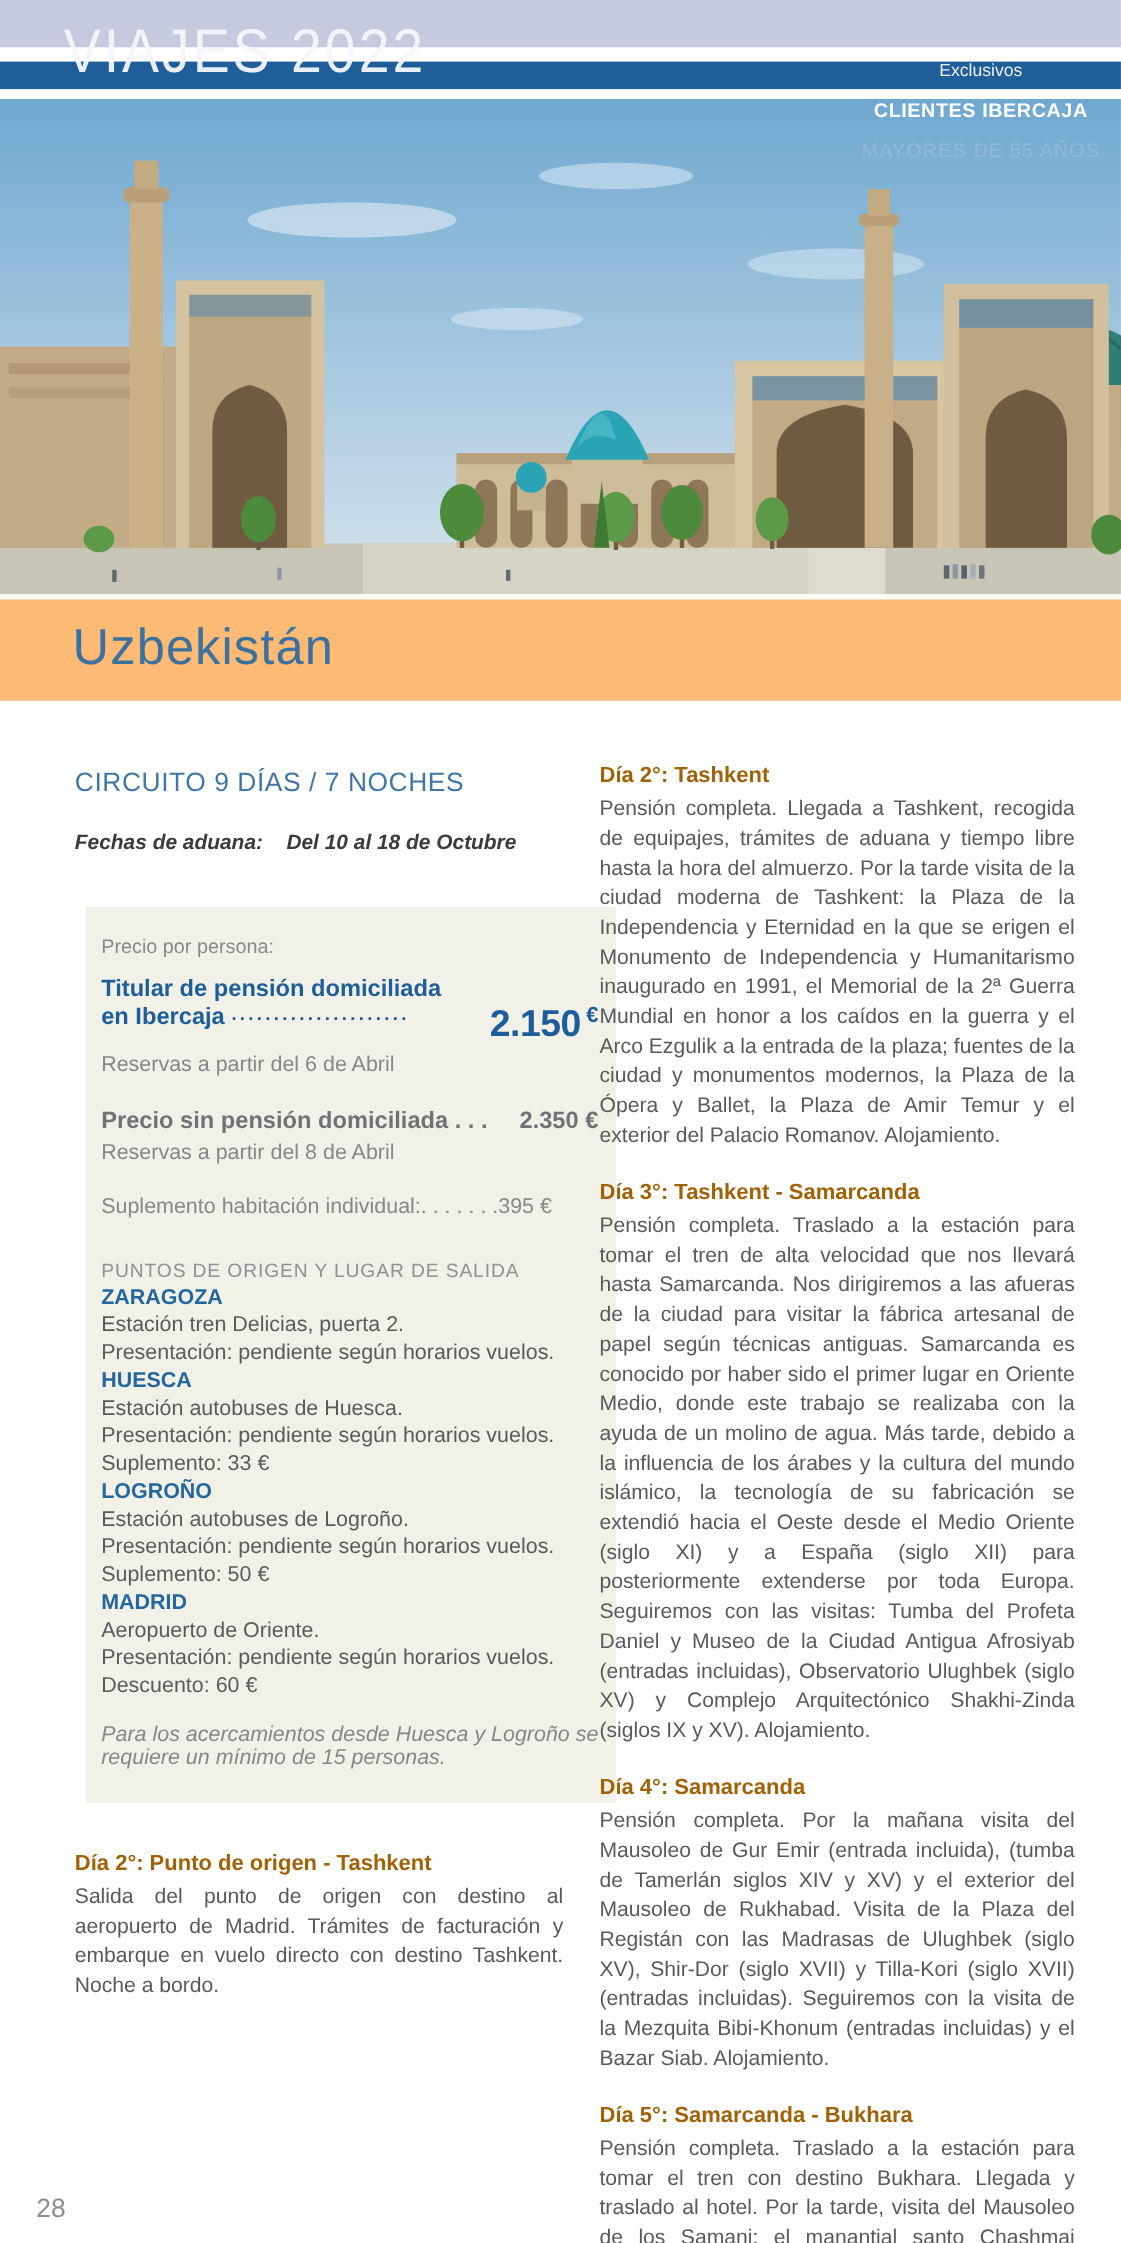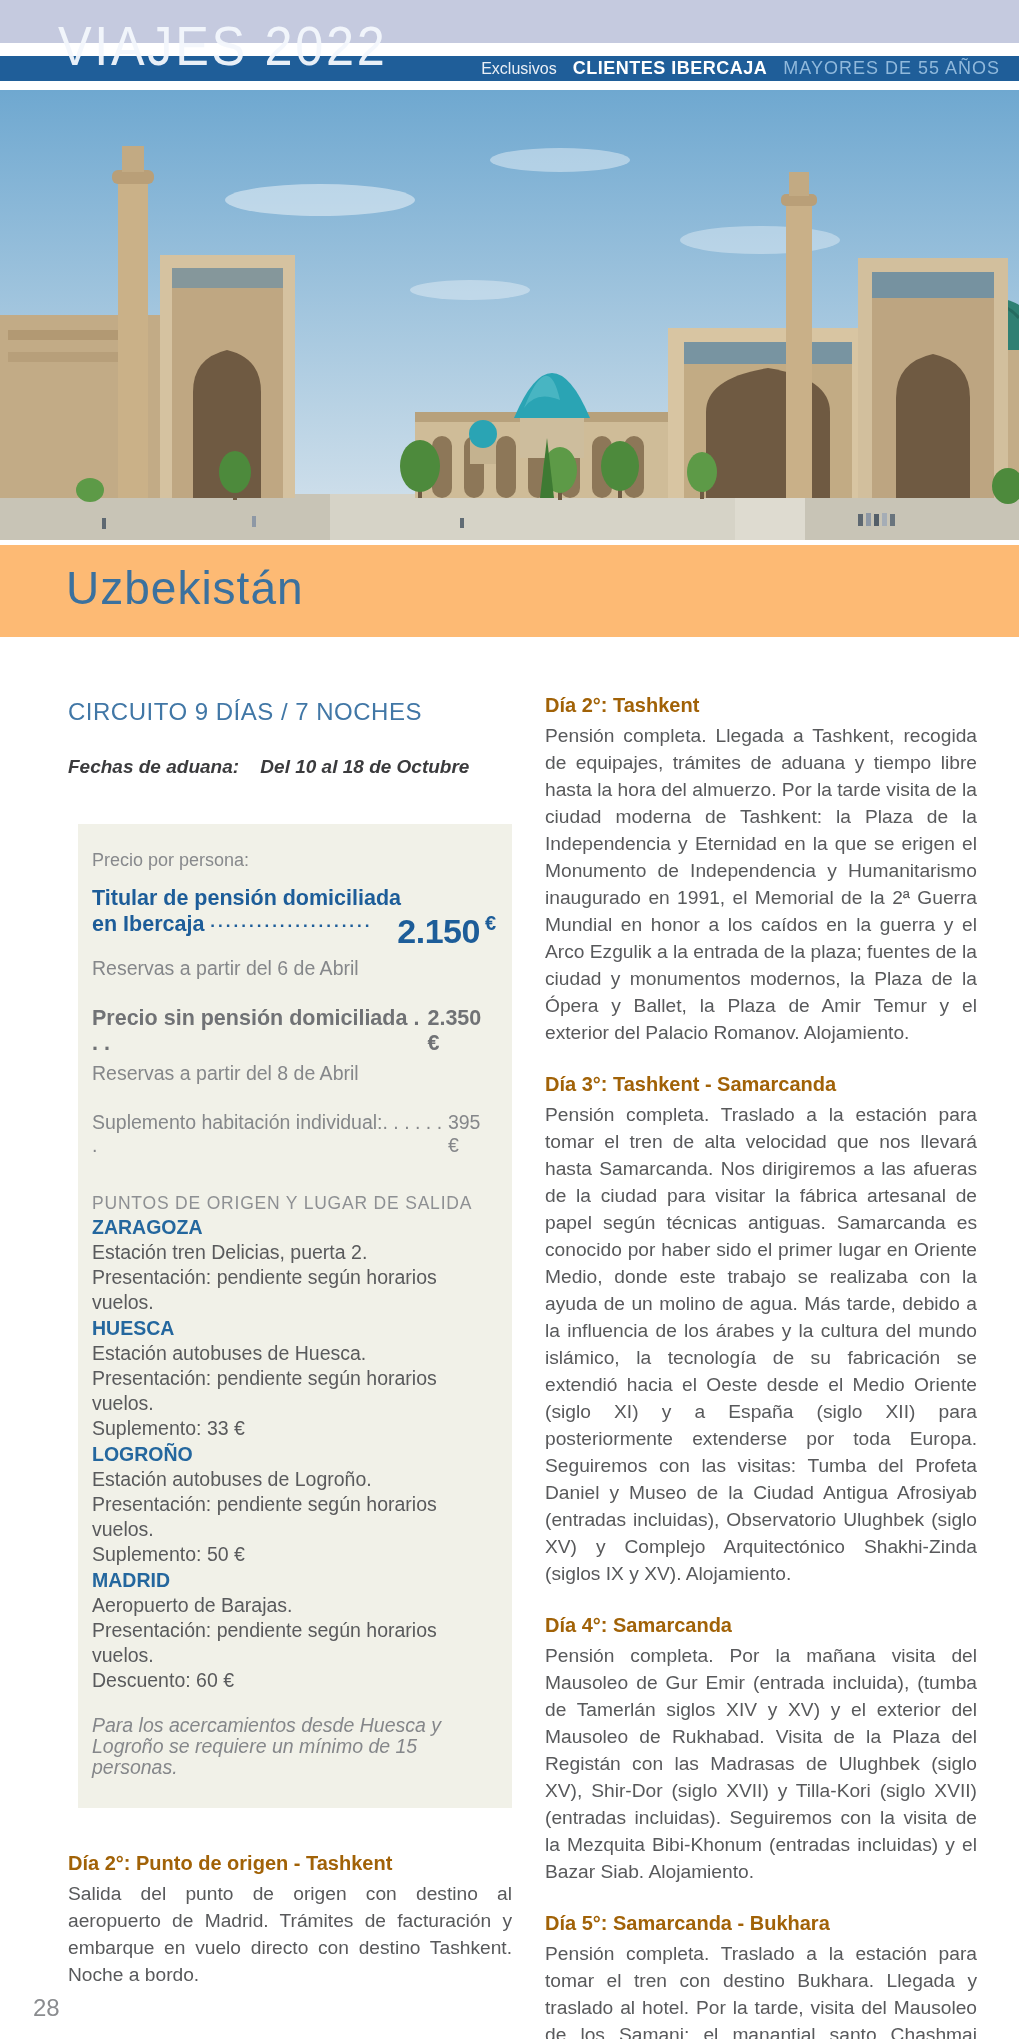--- a/index.html
+++ b/index.html
@@ -11,21 +11,21 @@
   .band-lav{position:absolute;top:0;left:0;width:100%;height:43px;background:#c5cadf;}
   .band-blue{position:absolute;top:56px;left:0;width:100%;height:25px;background:#1f5e99;}
   .brand{
     position:absolute;top:18px;left:58px;z-index:3;
     font-size:56px;line-height:1;font-weight:300;letter-spacing:3px;
     color:rgba(243,247,252,0.95);transform:scaleX(.9);transform-origin:left top;
     white-space:nowrap;
   }
   .tagline{
     position:absolute;top:56px;right:19px;height:25px;z-index:3;
-    display:flex;align-items:center;gap:16px;white-space:nowrap;
+    display:flex;align-items:center;gap:16px;white-space:nowrap;flex-direction:column;
   }
   .tag-reg{color:#e9eff6;font-size:16px;}
   .tag-bold{color:#ffffff;font-size:18px;font-weight:bold;letter-spacing:.5px;}
   .tag-light{color:#90b9dc;font-size:18px;letter-spacing:1px;}
   
   .photo{position:absolute;top:90px;left:0;width:1019px;height:450px;overflow:hidden;}
   .photo svg{display:block;width:100%;height:100%;}
   
   .title-band{position:absolute;top:545px;left:0;width:100%;height:92px;background:#fdba74;}
   .title-band h1{
@@ -33,21 +33,21 @@
     color:#3b719e;letter-spacing:1px;
   }
   
   .col-left{position:absolute;left:68px;top:698px;width:444px;}
   .col-right{position:absolute;left:545px;top:694px;width:432px;}
   .circuit{margin:0;font-size:24px;font-weight:400;color:#4177a6;letter-spacing:.5px;}
   .dates{margin-top:30px;font-style:italic;font-weight:bold;color:#3b3b3d;font-size:19px;}
   .dates .d-val{margin-left:16px;}
   
   .pricebox{
-    margin-top:46px;margin-left:10px;width:434px;box-sizing:border-box;
+    margin-top:46px;margin-left:10px;width:482px;box-sizing:border-box;
     background:#f1f1e8;padding:26px 16px 30px 14px;
   }
   .pb-intro{color:#87898c;font-size:18px;}
   .pb-offer1{margin-top:14px;color:#1d5d99;font-weight:bold;font-size:21.5px;line-height:27px;}
   .pb-offer1-row{display:flex;align-items:flex-start;color:#1d5d99;font-weight:bold;}
   .pb-offer1-name{font-size:21.5px;}
   .pb-dots{flex:1;overflow:hidden;white-space:nowrap;font-size:17px;letter-spacing:3px;margin:0 6px;}
   .pb-price-big{font-size:34px;letter-spacing:-.5px;}
   .pb-cur{font-size:20px;margin-left:5px;}
   .pb-note{margin-top:6px;color:#85878a;font-size:19.5px;}
@@ -229,21 +229,21 @@
         <div class="origin-line">Suplemento: 33 €</div>
       </div>
       <div class="origin">
         <div class="origin-city">LOGROÑO</div>
         <div class="origin-line">Estación autobuses de Logroño.</div>
         <div class="origin-line">Presentación: pendiente según horarios vuelos.</div>
         <div class="origin-line">Suplemento: 50 €</div>
       </div>
       <div class="origin">
         <div class="origin-city">MADRID</div>
-        <div class="origin-line">Aeropuerto de Barajas.</div>
+        <div class="origin-line">Aeropuerto de Oriente.</div>
         <div class="origin-line">Presentación: pendiente según horarios vuelos.</div>
         <div class="origin-line">Descuento: 60 €</div>
       </div>
 
       <div class="pb-note-it">Para los acercamientos desde Huesca y Logroño se requiere un mínimo de 15 personas.</div>
     </div>
 
     <div class="day day-first-left">
       <h3 class="day-title">Día 2°: Punto de origen - Tashkent</h3>
       <p class="day-body">Salida del punto de origen con destino al aeropuerto de Madrid. Trámites de facturación y embarque en vuelo directo con destino Tashkent. Noche a bordo.</p>

